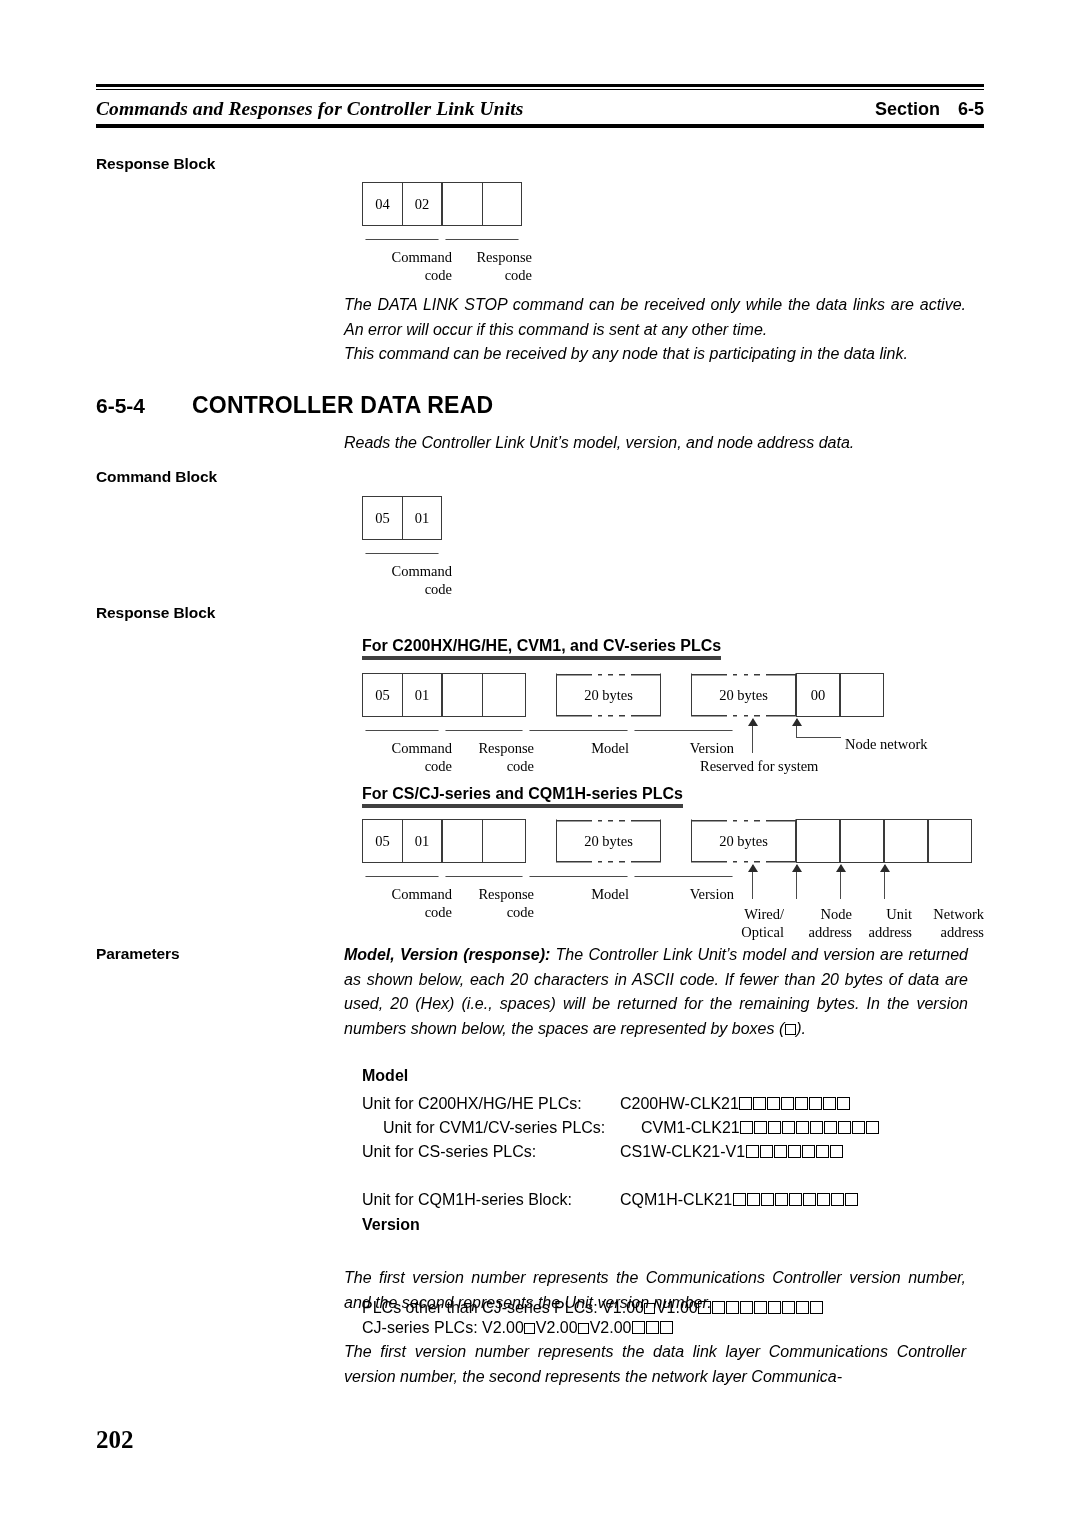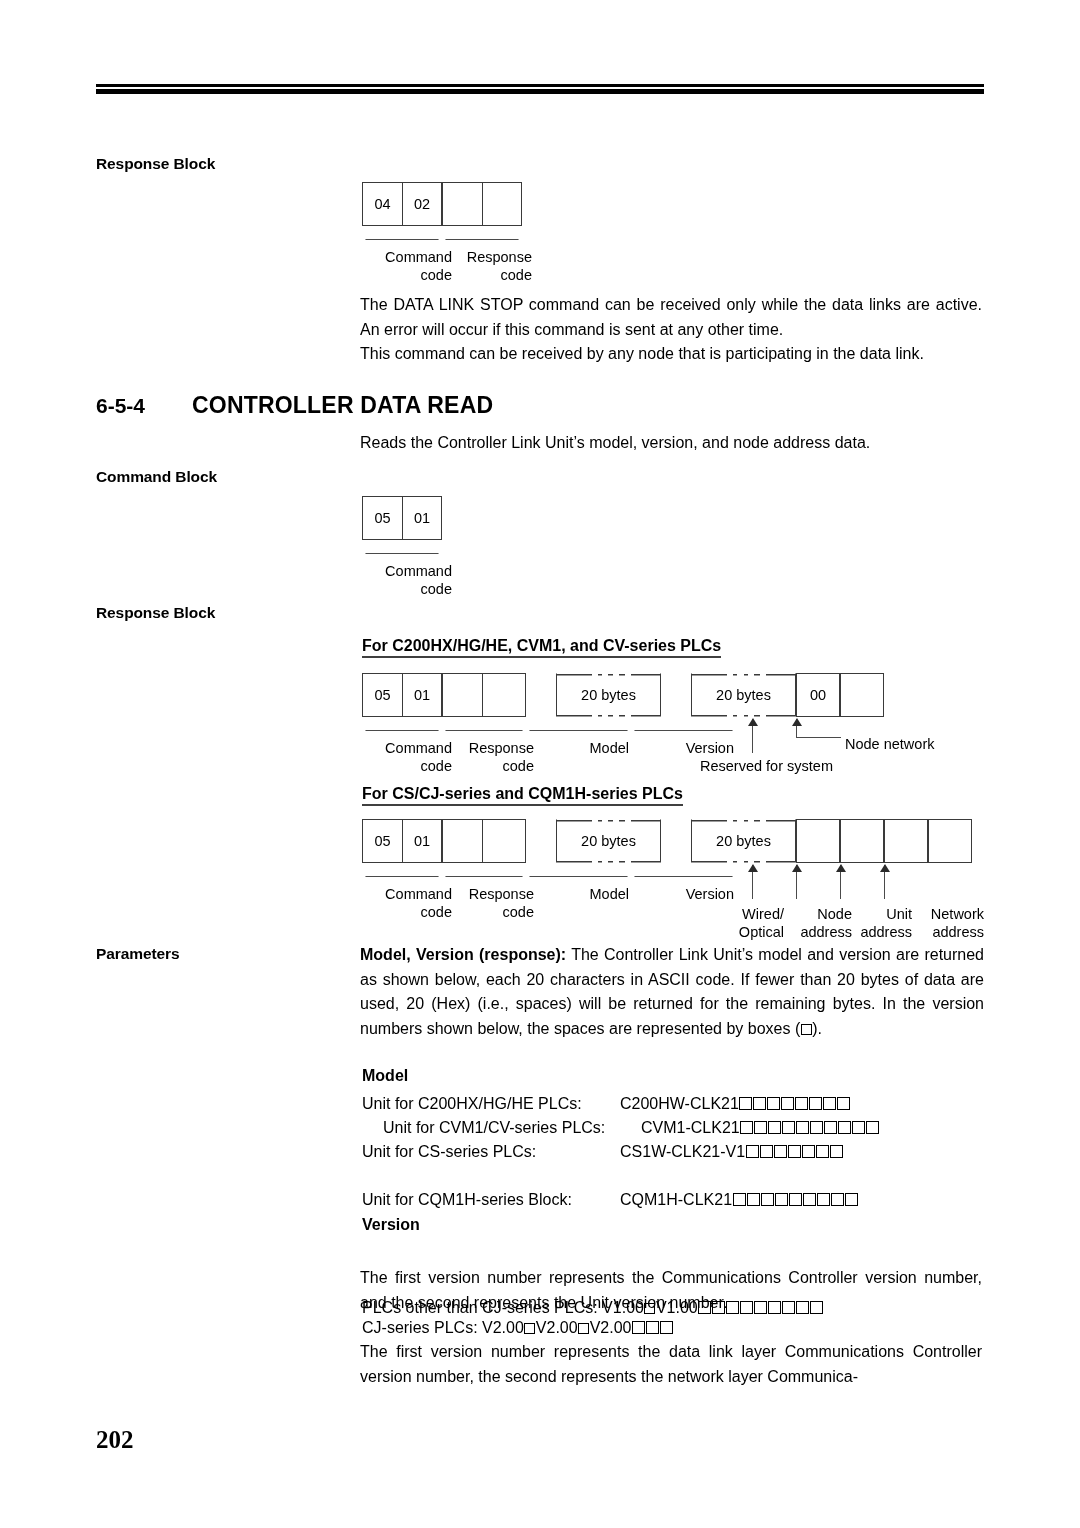--- a/index.html
+++ b/index.html
@@ -46,30 +46,31 @@
     position:absolute;
     left:96px;
     font-weight:bold;
     font-size:15.5px;
     letter-spacing:-0.1px;
     white-space:nowrap;
   }
 
   .body-text {
     position:absolute;
-    left:360px;
+    left:344px;
     width:622px;
     font-size:16px;
     line-height:24.5px;
     text-align:justify;
+    font-style:italic;
   }
   .body-text.nj { text-align:left; }
 
   
-  .diagram { position:absolute; }
+  .diagram { position:absolute;font-family:Liberation Serif, serif; }
   .cells { position:relative; height:44px; display:flex; }
   .cell {
     position:relative;
     border:1.5px solid #3a3a3a;
     border-right:none;
     display:flex; align-items:center; justify-content:center;
     font-size:14.5px;
     height:44px;
     background:#fff;
   }
@@ -137,21 +138,21 @@
     font-weight:bold; font-size:21px;
     width:96px;
   }
   .sec-head .ttl {
     font-weight:bold; font-size:23px; letter-spacing:.2px;
   }
 
   .subhead {
     position:absolute; left:362px;
     font-weight:bold; font-size:16px;
-    border-bottom:2px solid #404040;
+    border-bottom:4px solid #404040;
     padding-bottom:1px;
     display:inline-block;
     white-space:nowrap;
   }
 
   .bold-inline { font-weight:bold; }
 
   .minihead {
     position:absolute; left:362px;
     font-weight:bold; font-size:16px;
@@ -181,20 +182,26 @@
 </style>
 </head>
 <body>
 
 <div class="page">
 
   <div class="header">
     <div class="rule-top"></div>
     <div class="rule-gap"></div>
     <div class="rule-thin"></div>
+    <div class="hrow">
+      <div class="header-title">Commands and Responses for Controller Link Units</div>
+      <div class="header-section">
+        <span>Section</span><span class="sec-num">6-5</span>
+      </div>
+    </div>
     <div class="rule-bot"></div>
   </div>
 
   <div class="side-label" style="top:155px;">Response Block</div>
 
   <div class="diagram" style="left:362px; top:182px;">
     <div class="cells">
       <div class="cell w40 dashtick">04</div>
       <div class="cell w40 solidtick">02</div>
       <div class="cell w40 dashtick"></div>

